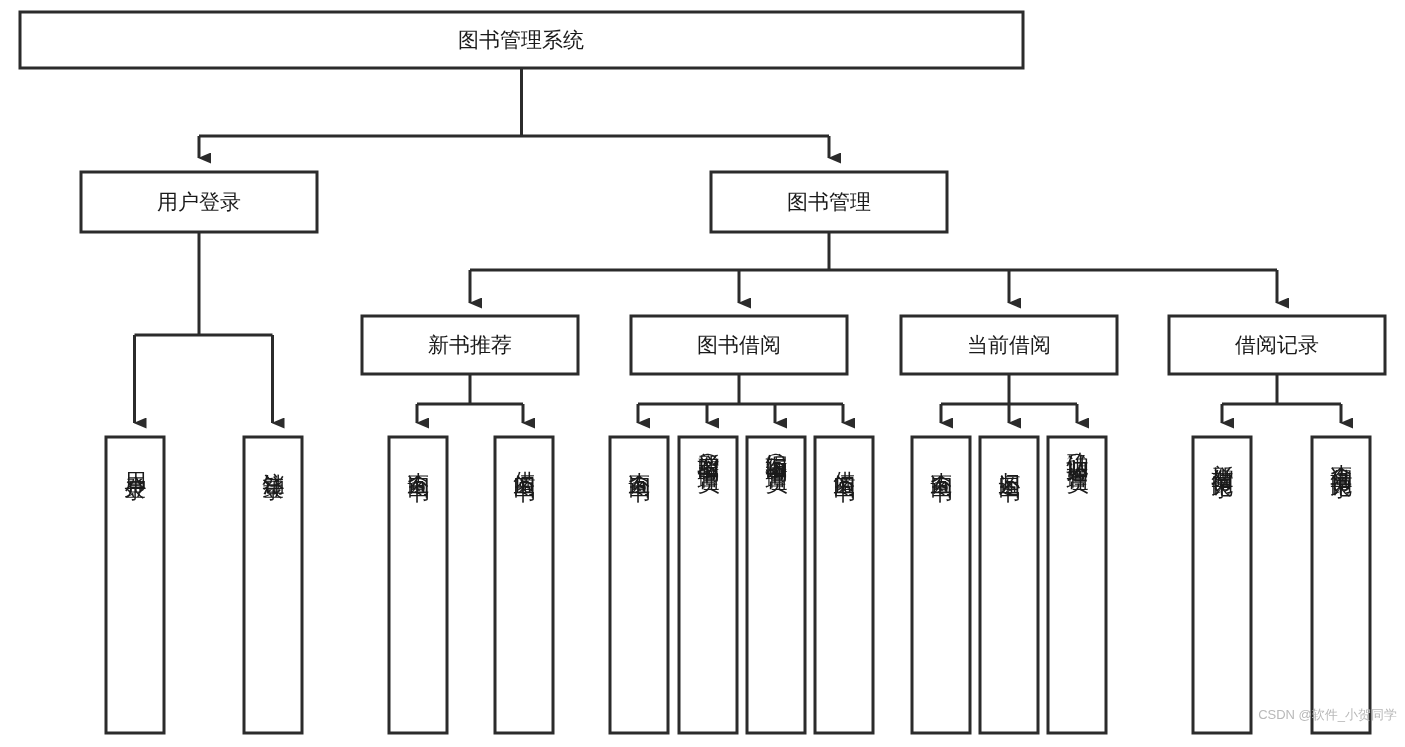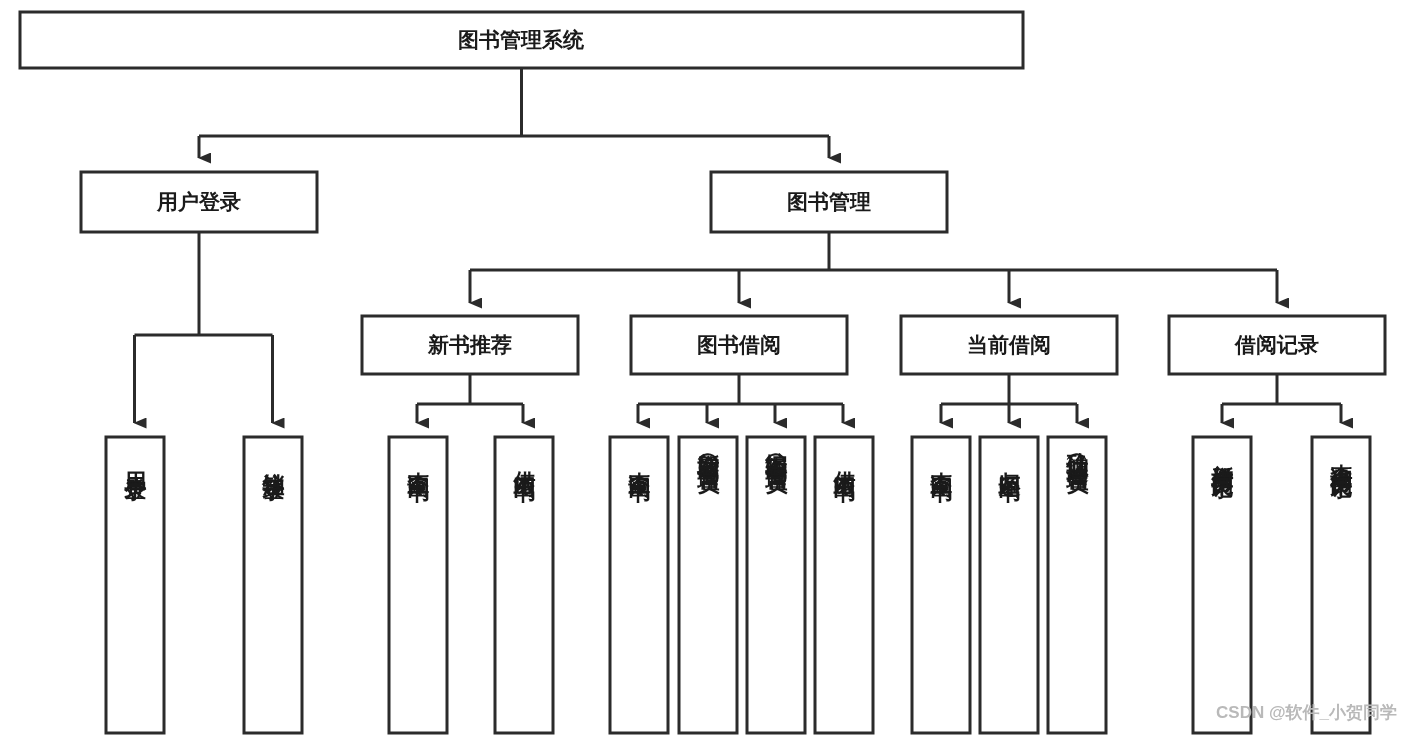--- a/index.html
+++ b/index.html
@@ -3,21 +3,21 @@
 <meta charset="utf-8">
 <title>图书管理系统 功能结构图</title>
 <style>
   html,body{margin:0;padding:0;}
   body{
     width:1405px;height:747px;
     background:#ffffff;
     font-family:"Liberation Sans","DejaVu Sans",sans-serif;
     overflow:hidden;
   }
-  #diagram-root{position:relative;width:1405px;height:728px;font-weight:bold;}
+  #diagram-root{position:relative;width:1405px;height:728px;}
   svg#flow{position:absolute;left:0;top:0;width:1405px;height:747px;display:block;}
   .node-box{
     fill:#ffffff;
     stroke:#2b2b2b;
     stroke-width:3;
   }
   .connector{
     stroke:#2b2b2b;
     stroke-width:3;
     fill:none;
@@ -37,21 +37,21 @@
     writing-mode:vertical-rl;
     text-orientation:upright;
     text-anchor:middle;
     letter-spacing:3px;
   }
   .watermark{
     position:absolute;
     right:8px;
     bottom:4px;
     font-family:"Liberation Sans","DejaVu Sans",sans-serif;
-    font-size:17px;
+    font-size:13px;
     color:#b9b9b9;
     white-space:nowrap;
     user-select:none;
   }
 </style>
 </head>
 <body>
 
 <div id="diagram-root">
 

